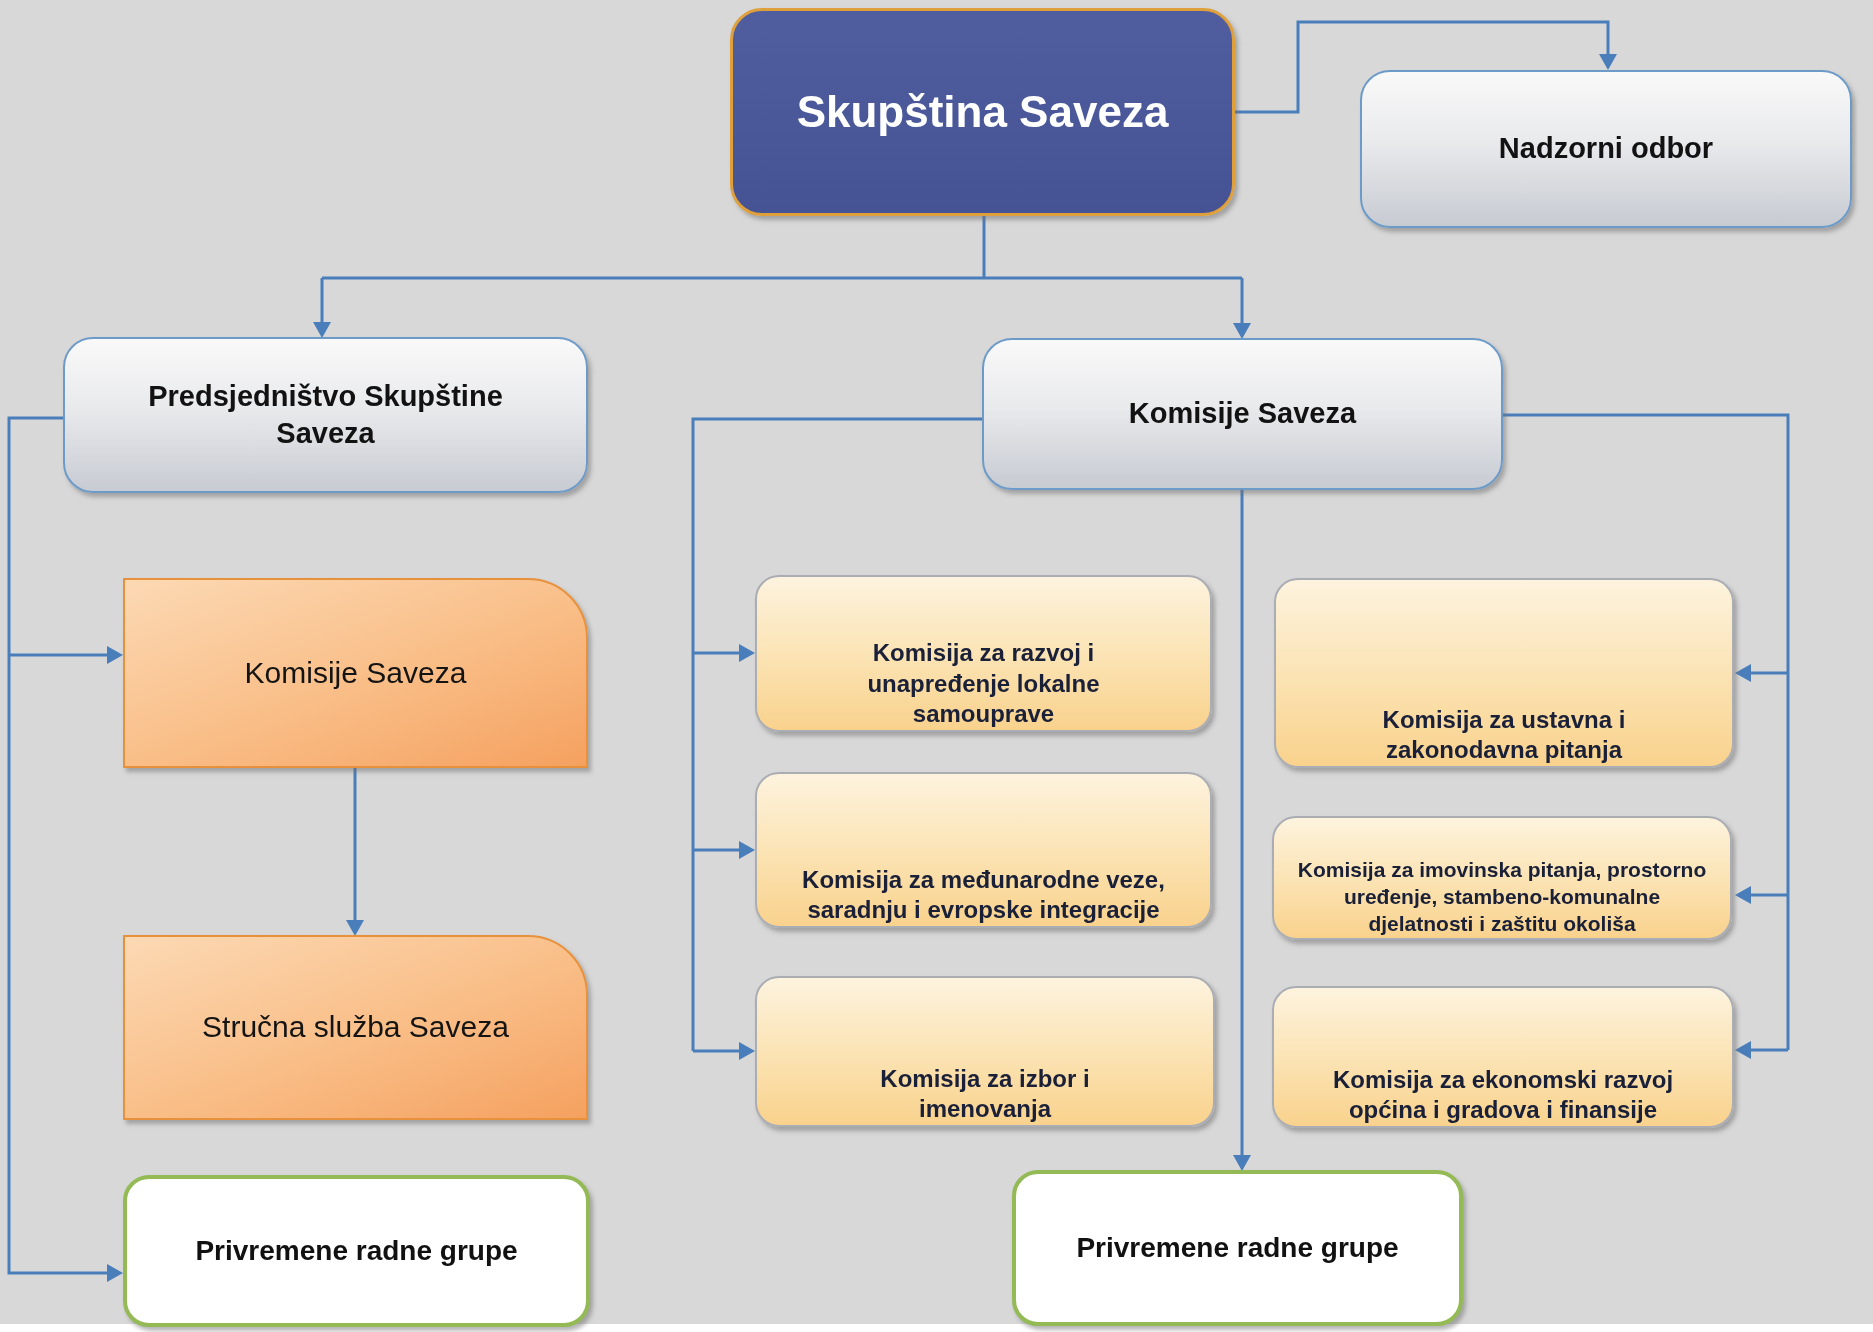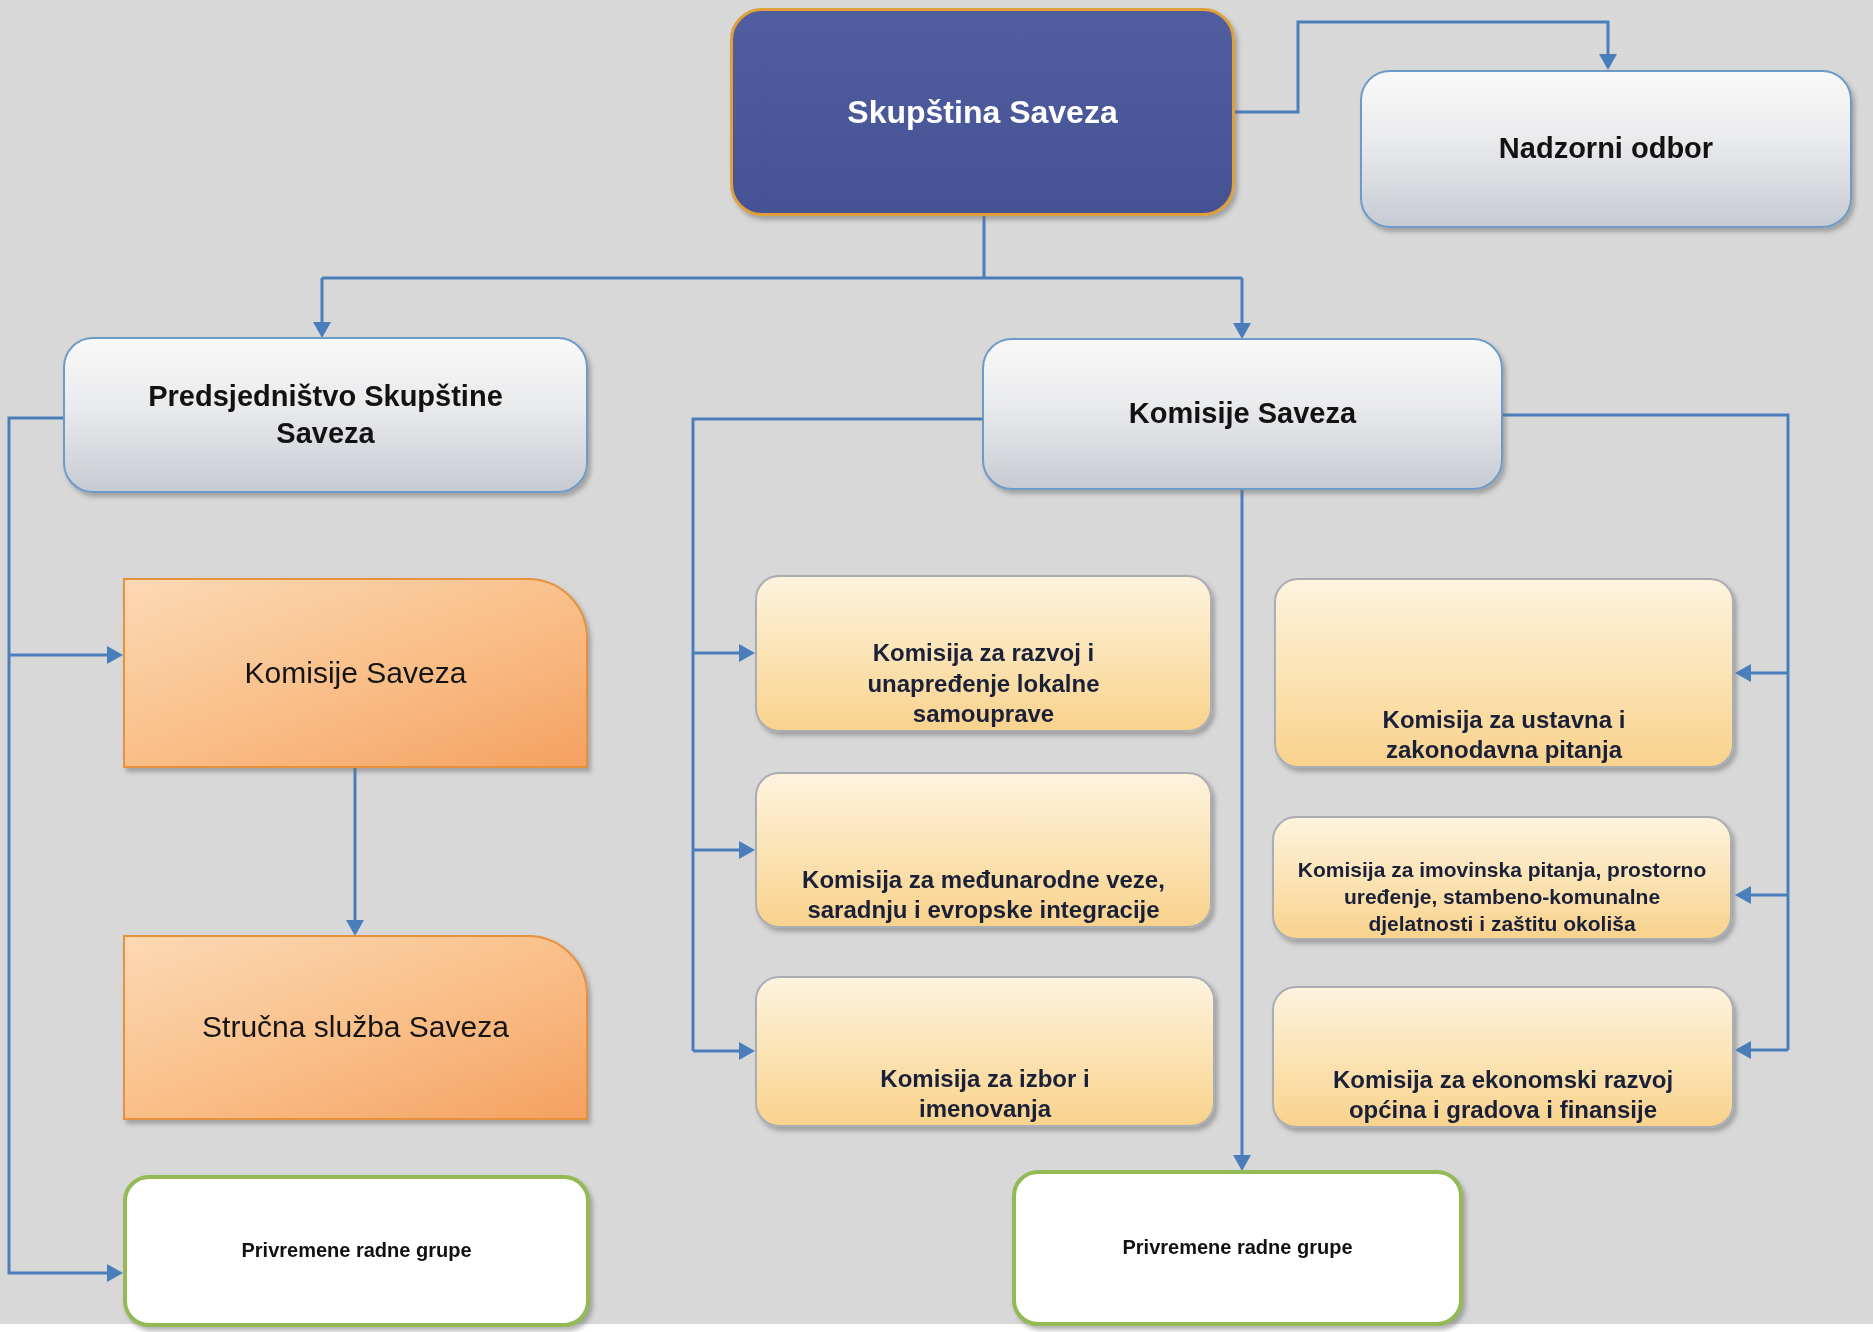--- a/index.html
+++ b/index.html
@@ -10,21 +10,21 @@
   .node{
     position:absolute;box-sizing:border-box;
     display:flex;align-items:center;justify-content:center;
     text-align:center;line-height:1.28;
     box-shadow:3px 4px 4px rgba(110,110,110,0.5);
   }
   .node span{display:block;padding:0 14px;}
   .blue{
     background:linear-gradient(180deg,#505e9f 0%,#4a589a 55%,#455294 100%);
     border:3px solid #dfa03c;border-radius:32px;
-    color:#ffffff;font-size:32px;font-weight:700;
+    color:#ffffff;font-size:44px;font-weight:700;
   }
   .gray{
     background:linear-gradient(180deg,#f9f9f9 0%,#e9eaec 45%,#c7cbd2 100%);
     border:2px solid #6d9bc9;border-radius:30px;
     color:#121212;font-size:29px;font-weight:600;
   }
   .orange{
     background:linear-gradient(160deg,#fcd9b4 0%,#f9bd86 55%,#f5a160 100%);
     border:2px solid #e8913c;border-radius:0 60px 0 0;
     color:#141414;font-size:30px;font-weight:500;
@@ -32,21 +32,21 @@
   .yellow{
     background:linear-gradient(180deg,#fdf3de 0%,#fbe2b1 55%,#f9d28d 100%);
     border:2px solid #aaadb3;border-radius:24px;
     color:#1a2038;font-size:24px;font-weight:700;
     align-items:flex-end;padding-top:26px;
   }
   .yellow.small{font-size:21px;padding-top:10px;}
   .green{
     background:#ffffff;
     border:4px solid #94ba55;border-radius:26px;
-    color:#111111;font-size:20px;font-weight:600;
+    color:#111111;font-size:28px;font-weight:600;
   }
 </style>
 </head>
 <body>
 
 <div id="canvas">
   <div id="gray-bg"></div>
 
   <svg id="connectors" viewBox="0 0 1873 1332" xmlns="http://www.w3.org/2000/svg">
     <g stroke="#4a7ebb" stroke-width="3" fill="none">

